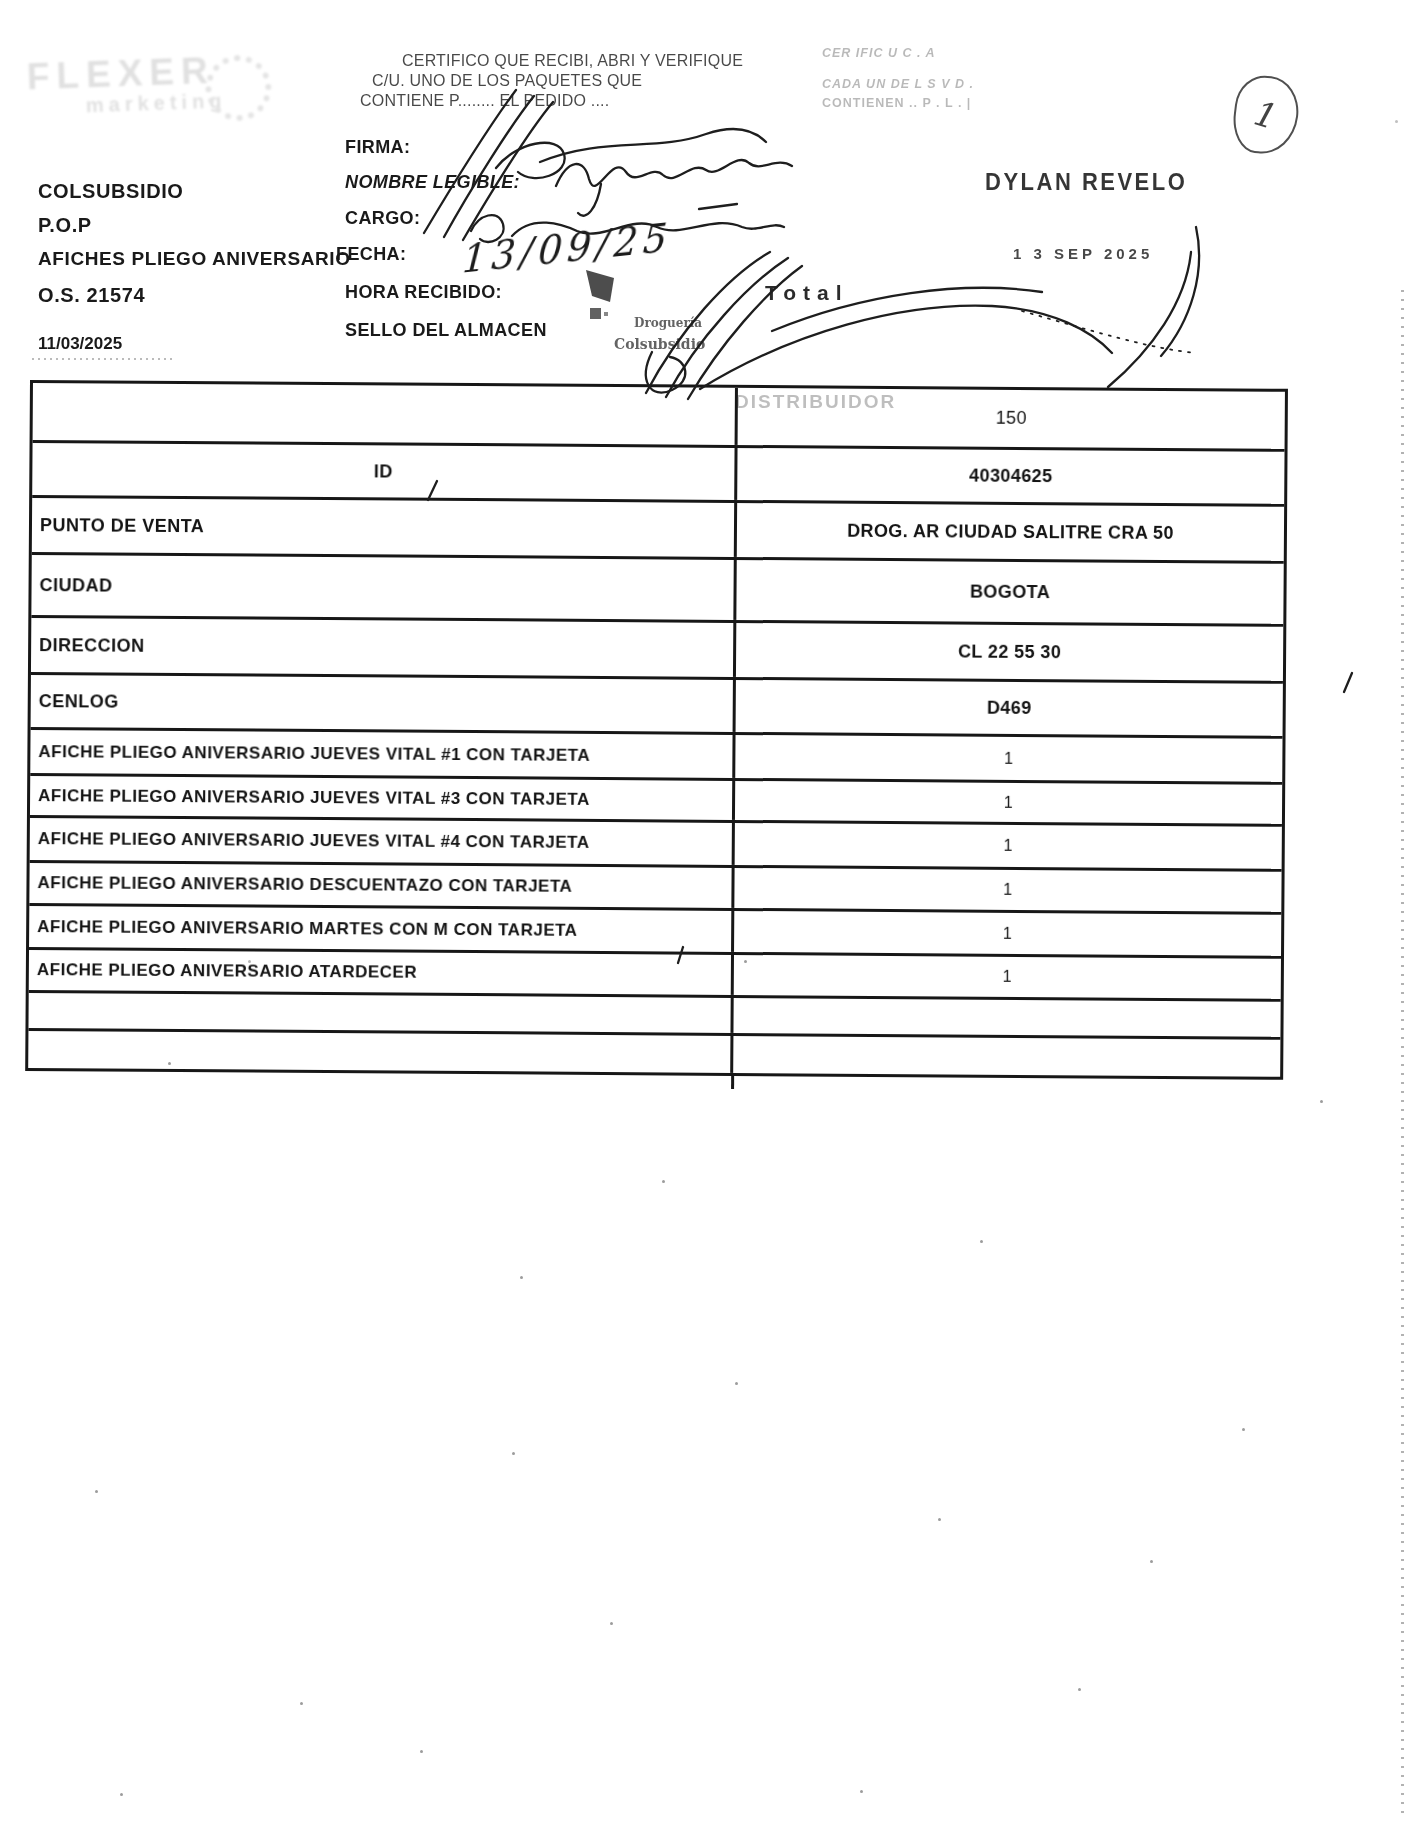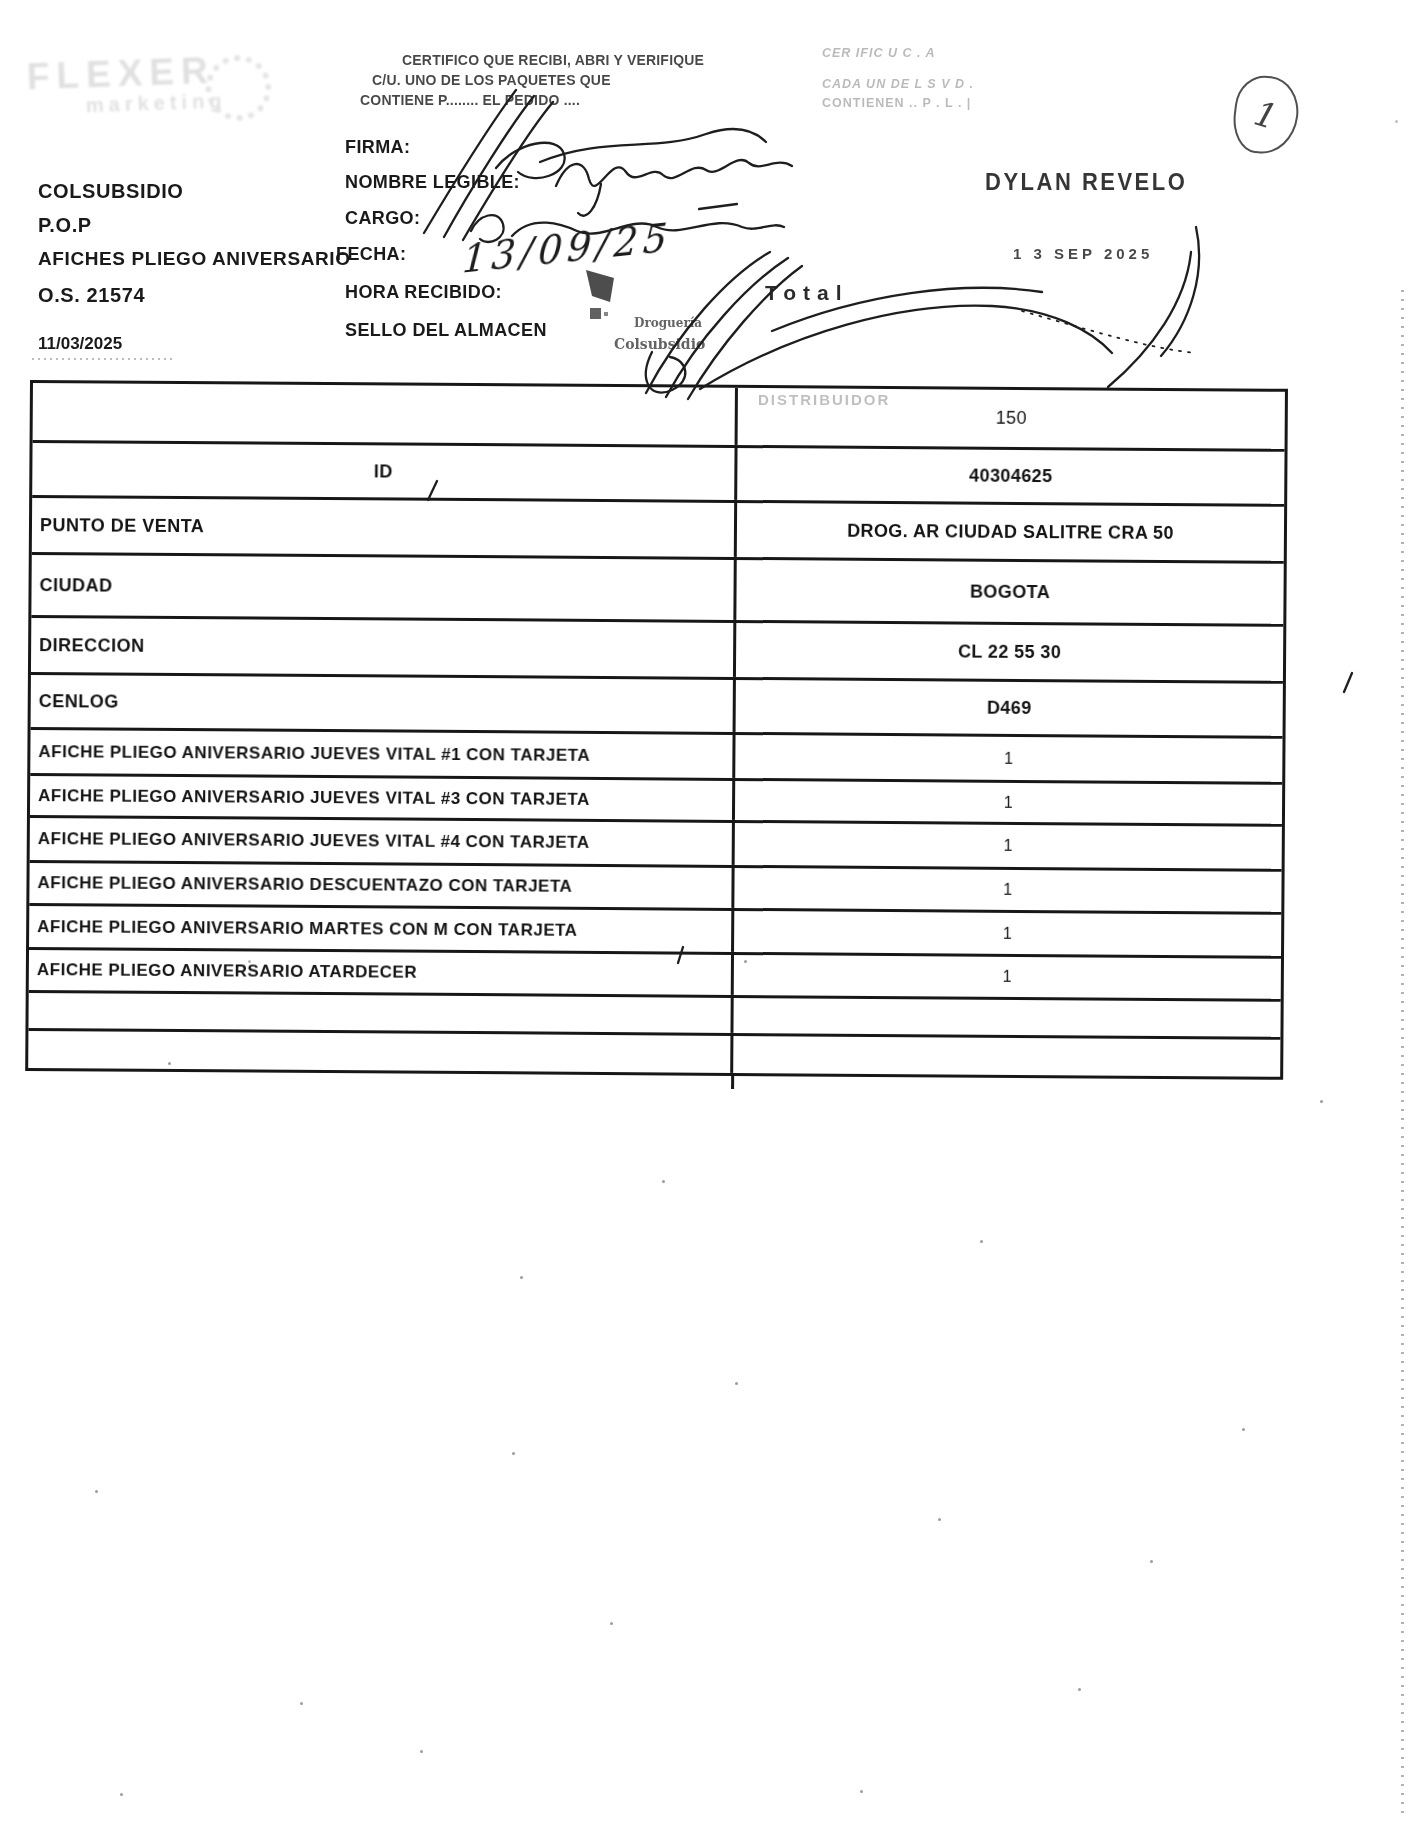--- a/index.html
+++ b/index.html
@@ -8,29 +8,29 @@
   .abs{position:absolute;}
   .print{color:#1a1a1a;filter:blur(0.25px);}
   
   .hl{font-size:20px;font-weight:600;letter-spacing:.6px;}
   .hdate{font-size:17px;font-weight:600;}
   .ghost{opacity:.26;filter:blur(1.3px);transform:rotate(-2deg);color:#8a8a8a;}
   .ghost .g1{font-size:37px;font-weight:800;letter-spacing:7px;}
   .ghost .g2{font-size:20px;font-weight:600;letter-spacing:5px;margin-left:58px;margin-top:-2px;}
   .ghost .g3{position:absolute;right:6px;top:6px;width:54px;height:54px;border:6px dotted #999;border-radius:50%;}
   
-  .cert{font-size:14px;font-weight:700;letter-spacing:.2px;opacity:.8;filter:blur(.3px);white-space:nowrap;}
+  .cert{font-size:16px;font-weight:400;letter-spacing:.2px;opacity:.8;filter:blur(.3px);white-space:nowrap;}
   .flab{font-size:18px;font-weight:700;letter-spacing:.4px;filter:blur(.25px);}
   
   .faded{font-size:12.5px;font-weight:600;opacity:.3;filter:blur(.6px);white-space:nowrap;letter-spacing:1px;}
   
   .stampname{font-size:22px;font-weight:700;letter-spacing:2.5px;opacity:.88;filter:blur(.4px);transform:scaleY(1.06);}
   .stampdate{font-size:15px;font-weight:700;letter-spacing:4px;opacity:.8;filter:blur(.4px);}
   .totalstamp{font-size:21px;font-weight:800;letter-spacing:7px;filter:blur(.35px);opacity:.92;}
-  .distrib{font-size:15px;font-weight:700;letter-spacing:2px;opacity:.28;filter:blur(.6px);margin-left:23px;}
+  .distrib{font-size:19px;font-weight:700;letter-spacing:2px;opacity:.28;filter:blur(.6px);}
   .pagecircle{width:60px;height:74px;border:2.5px solid #2a2a2a;border-radius:48% 52% 58% 42%/44% 50% 56% 50%;
               transform:rotate(7deg);opacity:.82;display:flex;align-items:center;justify-content:center;}
   .pagecircle span{font-family:"DejaVu Serif",serif;font-style:italic;font-size:34px;transform:rotate(10deg);}
   
   .hwdate{font-family:"DejaVu Serif",serif;font-style:italic;font-size:38px;font-weight:500;letter-spacing:5px;
           transform:rotate(-6deg) skewX(-10deg);color:#1c1c1c;filter:blur(.2px);}
   
   .sealtxt{font-family:"DejaVu Serif",serif;font-weight:700;color:#3d3d3d;opacity:.8;filter:blur(.35px);}
   
   #doctable{position:absolute;left:30px;top:380px;width:1258px;border:3px solid #171717;
@@ -70,21 +70,21 @@
   <div class="abs print hl" style="left:38px;top:248px;font-size:19px;">AFICHES PLIEGO ANIVERSARIO</div>
   <div class="abs print hl" style="left:38px;top:284px;">O.S. 21574</div>
   <div class="abs print hdate" style="left:38px;top:334px;">11/03/2025</div>
   <div class="underdots"></div>
 
   <div class="abs cert" style="left:402px;top:52px;">CERTIFICO QUE RECIBI, ABRI Y VERIFIQUE</div>
   <div class="abs cert" style="left:372px;top:72px;">C/U. UNO DE LOS PAQUETES QUE</div>
   <div class="abs cert" style="left:360px;top:92px;">CONTIENE P........ EL PEDIDO ....</div>
 
   <div class="abs flab" style="left:345px;top:137px;">FIRMA:</div>
-  <div class="abs flab" style="left:345px;top:172px;">NOMBRE LEGIBLE:</div>
+  <div class="abs flab" style="left:345px;top:172px;font-style:italic;">NOMBRE LEGIBLE:</div>
   <div class="abs flab" style="left:345px;top:208px;">CARGO:</div>
   <div class="abs flab" style="left:336px;top:244px;">FECHA:</div>
   <div class="abs flab" style="left:345px;top:282px;">HORA RECIBIDO:</div>
   <div class="abs flab" style="left:345px;top:320px;">SELLO DEL ALMACEN</div>
 
   <div class="abs hwdate" style="left:462px;top:226px;">13/09/25</div>
 
   <svg class="abs" style="left:580px;top:268px;" width="45" height="66" viewBox="0 0 45 66">
     <polygon points="6,2 34,10 30,34 12,28" fill="#2e2e2e" opacity="0.85"></polygon>
     <rect x="10" y="40" width="11" height="11" fill="#3a3a3a" opacity="0.8"></rect>

